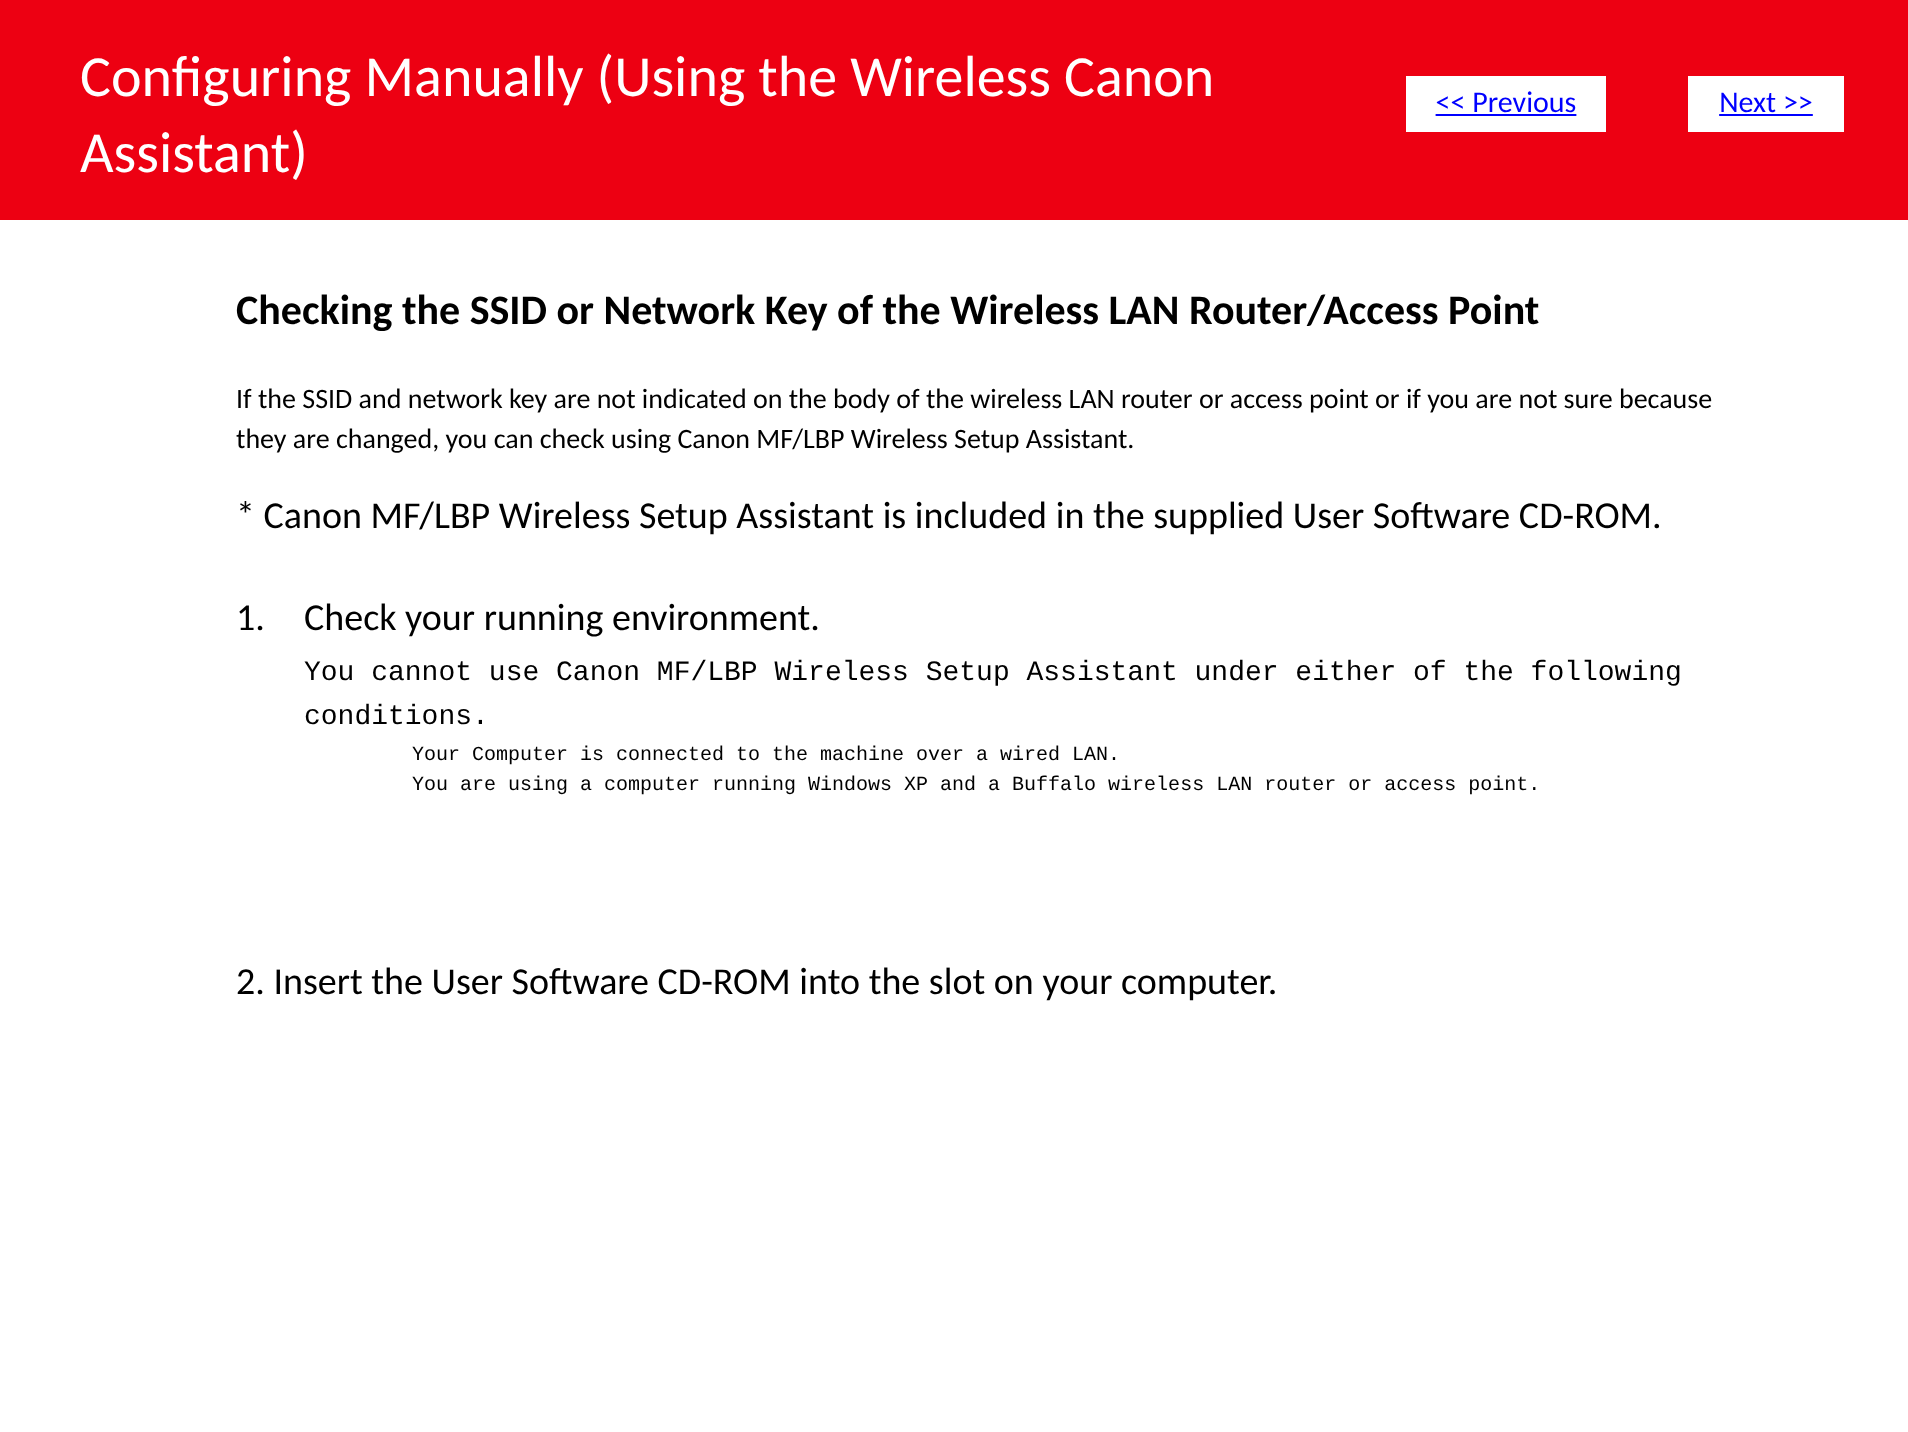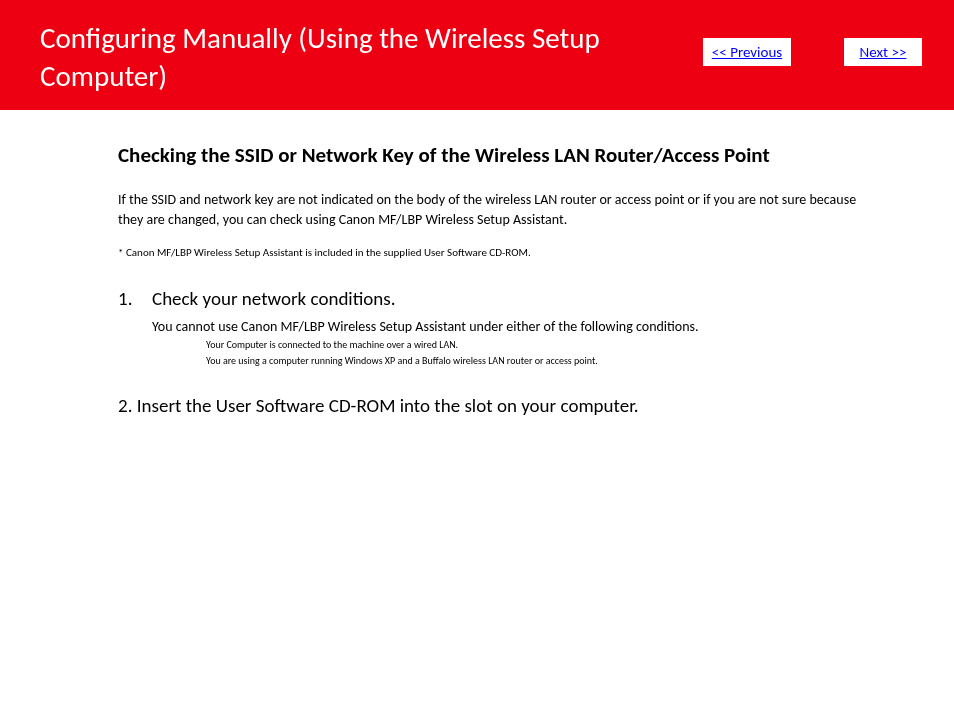--- a/index.html
+++ b/index.html
@@ -13,63 +13,63 @@
   .header-title {
     position: absolute; left: 40px; top: 20px; width: 640px;
     color: #fff; font-size: 29px; font-weight: 400; line-height: 1.3;
   }
   .nav-btn {
     position: absolute; top: 38px; height: 28px; background: #fff;
     color: #0000ff; text-decoration: underline; font-size: 15px;
     display: flex; align-items: center; justify-content: center;
     cursor: pointer; border: none; font-family: inherit;
   }
-  .nav-prev { left: 703px; width: 88px; }
+  .nav-prev { left: 703px; width: 100px; }
   .nav-next { left: 844px; width: 78px; }
 
   .content { position: absolute; left: 118px; top: 142px; width: 780px; }
   .section-heading { font-size: 21px; font-weight: 700; margin-bottom: 22px; }
   .para { font-size: 14px; line-height: 1.45; margin-bottom: 14px; max-width: 760px; }
-  .note { font-size: 11px; line-height: 1.45; margin-bottom: 26px; }
+  .note { font-size: 19px; line-height: 1.45; margin-bottom: 26px; }
 
   .step-row { display: flex; align-items: baseline; margin-bottom: 6px; }
   .step-num { font-size: 19px; width: 34px; }
   .step-title { font-size: 19px; font-weight: 400; }
-  .step-body { margin-left: 34px; font-size: 14px; line-height: 1.55; margin-bottom: 26px; }
+  .step-body { margin-left: 34px; font-size: 14px; line-height: 1.55; margin-bottom: 78px; font-family: Liberation Mono, monospace; }
   .step-sub { margin-left: 54px; font-size: 10px; line-height: 1.55; }
 
   .step2 { font-size: 19px; font-weight: 400; margin-top: 10px; }
 
   .footer-bar {
     position: absolute; left: 0; bottom: 0; width: 954px; height: 48px;
     background: #ed0012;
   }
   .page-number {
     position: absolute; right: 82px; bottom: 14px; color: #fff; font-size: 15px;
   }
 </style>
 </head>
 <body>
 
 <div class="page">
 
   <div class="header-bar">
-    <div class="header-title">Configuring Manually (Using the Wireless Setup Computer)</div>
+    <div class="header-title">Configuring Manually (Using the Wireless Canon Assistant)</div>
     <button class="nav-btn nav-prev">&lt;&lt; Previous</button>
     <button class="nav-btn nav-next">Next &gt;&gt;</button>
   </div>
 
   <div class="content">
     <div class="section-heading">Checking the SSID or Network Key of the Wireless LAN Router/Access Point</div>
     <div class="para">If the SSID and network key are not indicated on the body of the wireless LAN router or access point or if you are not sure because they are changed, you can check using Canon MF/LBP Wireless Setup Assistant.</div>
     <div class="note">* Canon MF/LBP Wireless Setup Assistant is included in the supplied User Software CD-ROM.</div>
 
     <div class="step-row">
       <div class="step-num">1.</div>
-      <div class="step-title">Check your network conditions.</div>
+      <div class="step-title">Check your running environment.</div>
     </div>
     <div class="step-body">
       <div>You cannot use Canon MF/LBP Wireless Setup Assistant under either of the following conditions.</div>
       <div class="step-sub">Your Computer is connected to the machine over a wired LAN.</div>
       <div class="step-sub">You are using a computer running Windows XP and a Buffalo wireless LAN router or access point.</div>
     </div>
 
     <div class="step2">2. Insert the User Software CD-ROM into the slot on your computer.</div>
   </div>
 

